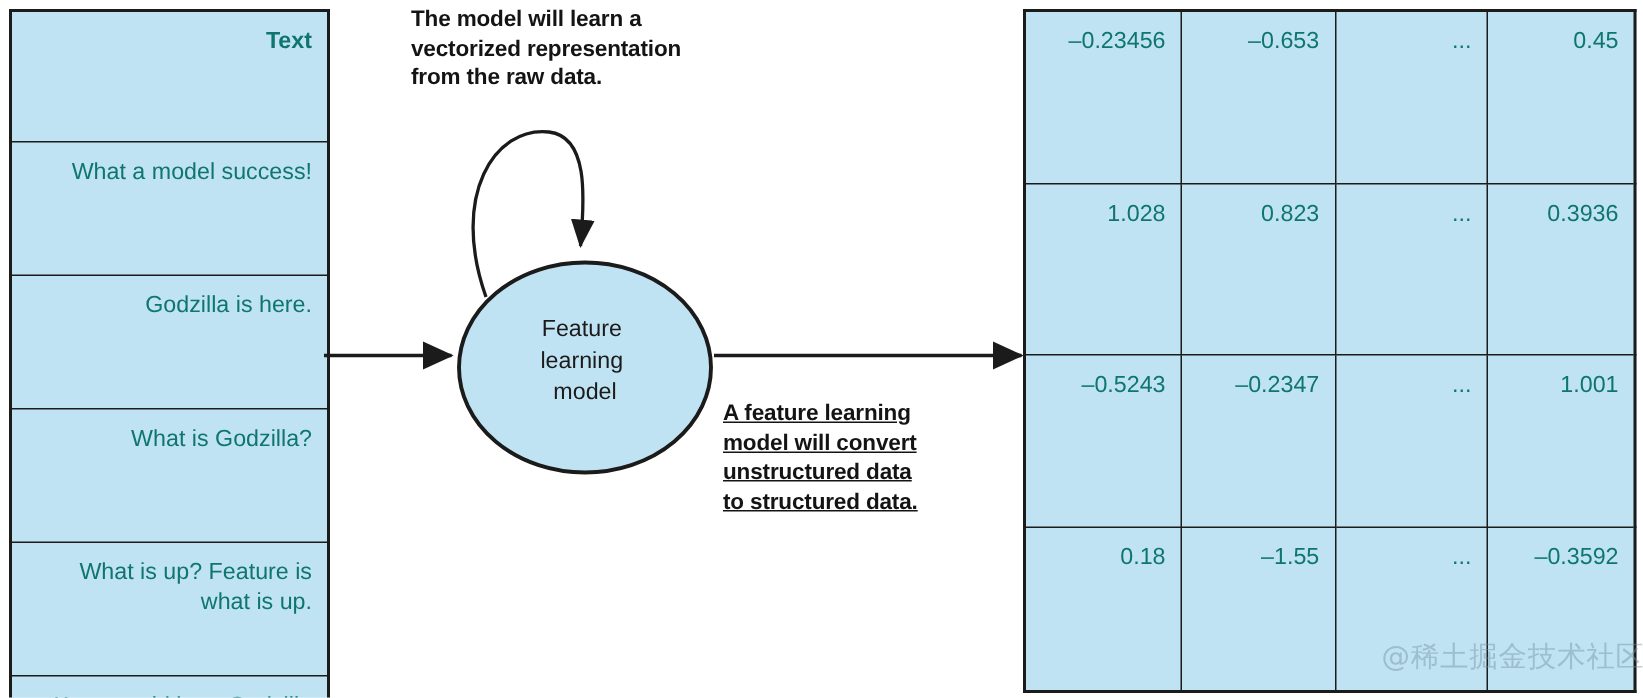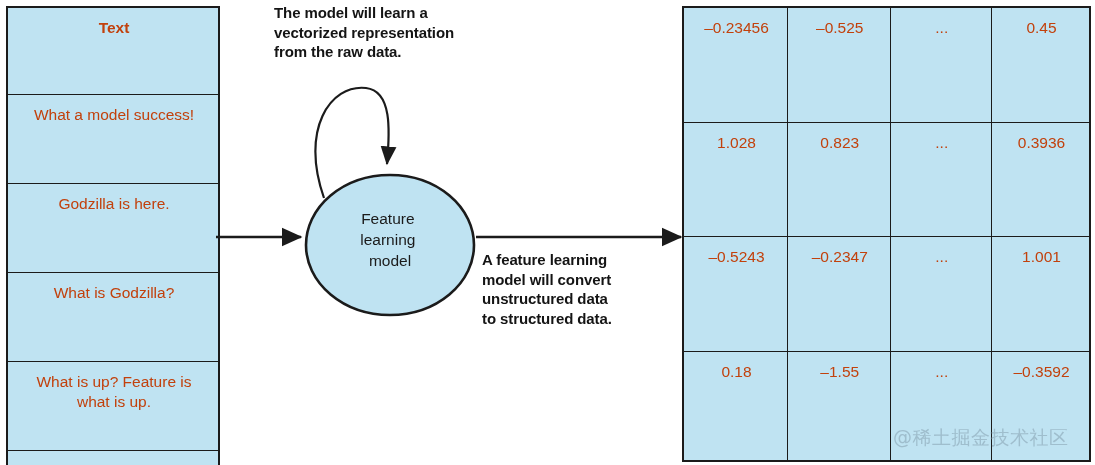--- a/index.html
+++ b/index.html
@@ -28,26 +28,26 @@
     position: absolute;
     border-collapse: collapse;
     table-layout: fixed;
     background: #bfe3f2;
     border: 2px solid #1b1b1b;
   }
   .grid-table td, .grid-table th {
     border: 1.5px solid #1b1b1b;
     background: #bfe3f2;
     vertical-align: top;
-    text-align: center;
+    text-align: right;
     padding: 10px 10px 4px 12px;
     font-weight: normal;
     font-size: 15.5px;
     line-height: 1.32;
-    color: #c2410c;
+    color: #0f766e;
     overflow: hidden;
   }
   .grid-table th {
     font-weight: bold;
     font-size: 15.5px;
   }
 
   
   #text-table {
     left: 6px;
@@ -99,28 +99,29 @@
     white-space: pre-line;
     letter-spacing: -0.1px;
   }
   #annotation-top {
     left: 274px;
     top: 3px;
     width: 272px;
   }
   #annotation-bottom {
     left: 482px;
-    top: 250px;
+    top: 266px;
     width: 200px;
+    text-decoration: underline;
   }
 
   
   #watermark {
     position: absolute;
-    left: 893px;
+    left: 921px;
     top: 425px;
     font-family: "DejaVu Sans", sans-serif;
     font-size: 19px;
     color: rgba(120, 145, 160, 0.45);
     letter-spacing: 0.5px;
     white-space: nowrap;
   }
 </style>
 </head>
 <body>
@@ -153,21 +154,21 @@
   <table class="grid-table" id="feature-table">
     <colgroup>
       <col class="c1">
         <col class="c2">
         <col class="c3">
         <col class="c4">
     </colgroup>
     <tbody>
       <tr>
         <td>–0.23456</td>
-        <td>–0.525</td>
+        <td>–0.653</td>
         <td>...</td>
         <td>0.45</td>
       </tr>
       <tr>
         <td>1.028</td>
         <td>0.823</td>
         <td>...</td>
         <td>0.3936</td>
       </tr>
       <tr>

